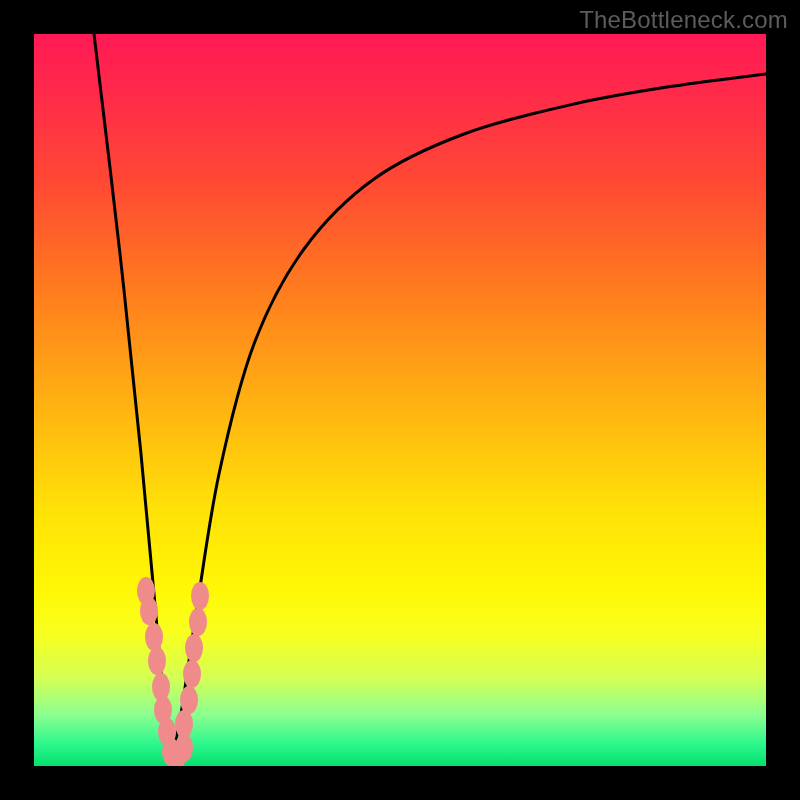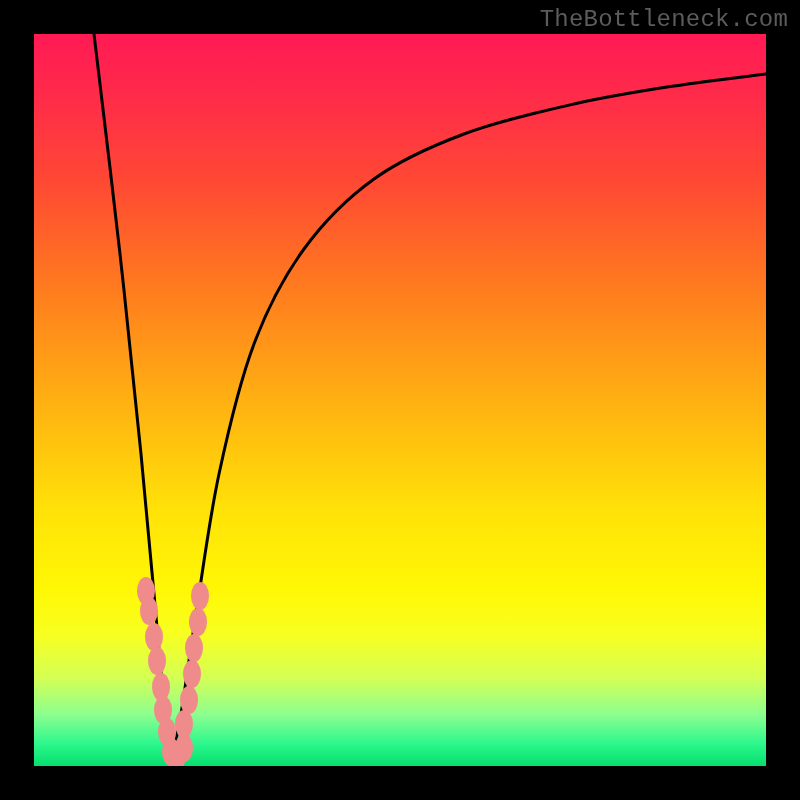--- a/index.html
+++ b/index.html
@@ -11,21 +11,20 @@
     overflow: hidden;
     font-family: Arial, Helvetica, sans-serif;
   }
   .frame {
     position: absolute;
     left: 0;
     top: 0;
     width: 800px;
     height: 676px;
     background: #000;
-    font-family: Liberation Mono, monospace;
   }
   .plot-area {
     position: absolute;
     left: 34px;
     top: 34px;
     width: 732px;
     height: 732px;
     overflow: hidden;
   }
   .gradient {

